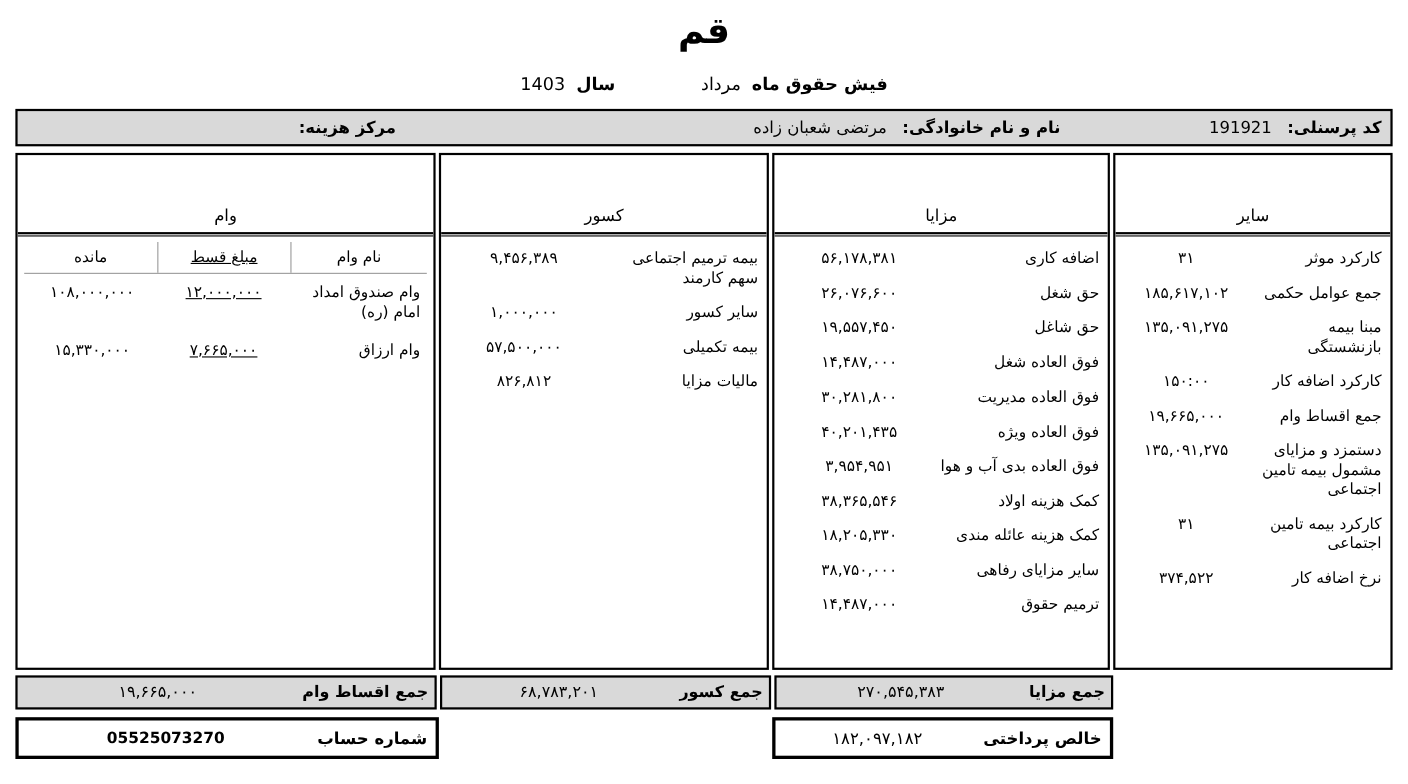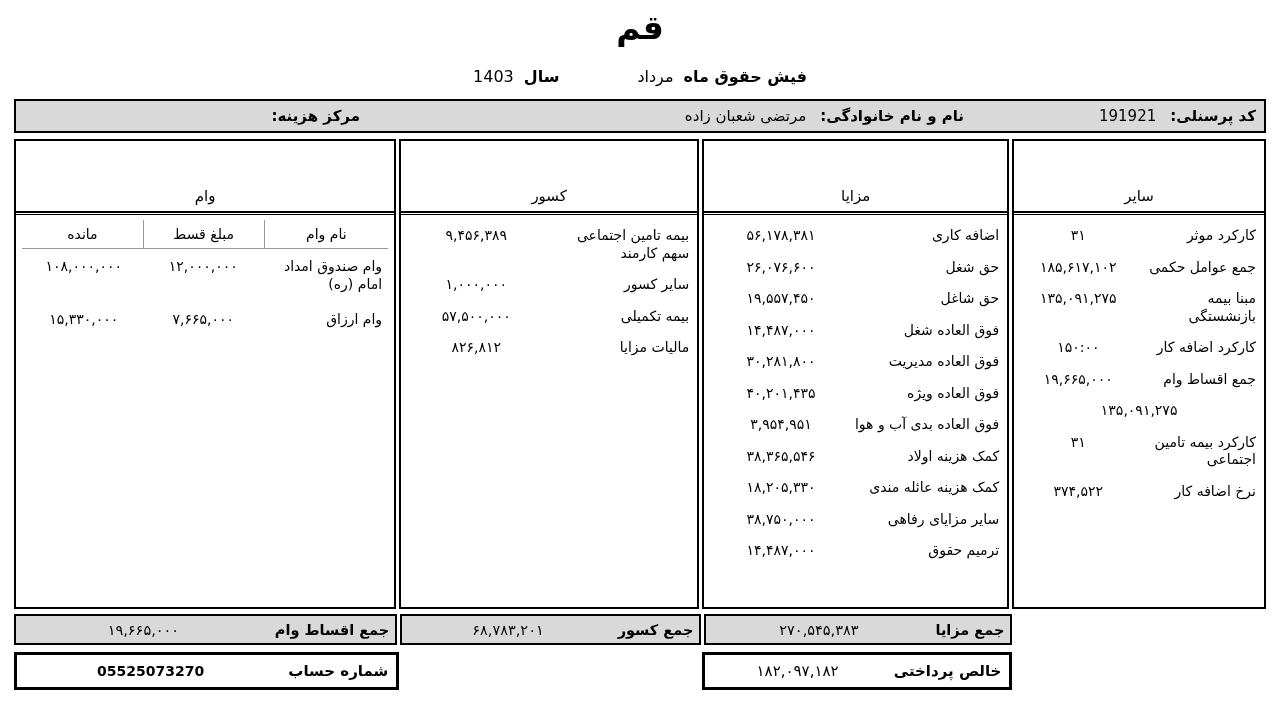--- a/index.html
+++ b/index.html
@@ -26,21 +26,21 @@
   .dbl { height: 2px; border-bottom: 1px solid #000; }
   .col-body { flex: 1; padding: 5px 6px; overflow: hidden; }
 
   .item-row { display: flex; align-items: flex-start; padding: 7px 2px; font-size: 14px; line-height: 1.25; }
   .item-label { flex: 1 1 52%; text-align: right; padding-left: 4px; }
   .item-value { flex: 1 1 48%; text-align: center; direction: ltr; unicode-bidi: isolate; }
 
   .loan-subheader { display: flex; border-bottom: 1px solid #999; font-size: 14px; }
   .loan-subheader > div { padding: 6px 2px; text-align: center; }
   .lc-name { flex: 0 0 34%; border-left: 1px solid #999; }
-  .lc-inst { flex: 0 0 33%; border-left: 1px solid #999; }
+  .lc-inst { flex: 0 0 33%; border-left: 1px solid #999; text-decoration: underline; }
   .lc-bal  { flex: 0 0 33%; }
   .loan-row { display: flex; align-items: flex-start; padding: 9px 2px; font-size: 14px; line-height: 1.25; }
   .loan-row .lc-name { text-align: right; padding-right: 4px; border-left: none; }
   .loan-row .lc-inst { border-left: none; text-align: center; direction: ltr; unicode-bidi: isolate; }
   .loan-row .lc-bal { text-align: center; direction: ltr; unicode-bidi: isolate; }
 
   .totals { margin-top: 5px; }
   .total-box { border: 2px solid #000; background: #d9d9d9; height: 31px; display: flex;
     align-items: center; font-size: 14.5px; }
   .total-box .t-label { font-weight: bold; padding: 0 6px 0 4px; white-space: nowrap; }
@@ -101,20 +101,21 @@
       </div>
       <div class="item-row">
         <div class="item-label">کارکرد اضافه کار</div>
         <div class="item-value">۱۵۰:۰۰</div>
       </div>
       <div class="item-row">
         <div class="item-label">جمع اقساط وام</div>
         <div class="item-value">۱۹,۶۶۵,۰۰۰</div>
       </div>
       <div class="item-row">
+        <div class="item-label">دستمزد و مزایای مشمول بیمه تامین اجتماعی</div>
         <div class="item-value">۱۳۵,۰۹۱,۲۷۵</div>
       </div>
       <div class="item-row">
         <div class="item-label">کارکرد بیمه تامین اجتماعی</div>
         <div class="item-value">۳۱</div>
       </div>
       <div class="item-row">
         <div class="item-label">نرخ اضافه کار</div>
         <div class="item-value">۳۷۴,۵۲۲</div>
       </div>
@@ -170,21 +171,21 @@
         <div class="item-value">۱۴,۴۸۷,۰۰۰</div>
       </div>
     </div>
   </section>
 
   <section class="col f-deductions">
     <div class="col-title">کسور</div>
     <div class="dbl"></div>
     <div class="col-body">
       <div class="item-row">
-        <div class="item-label">بیمه تامین اجتماعی سهم کارمند</div>
+        <div class="item-label">بیمه ترمیم اجتماعی سهم کارمند</div>
         <div class="item-value">۹,۴۵۶,۳۸۹</div>
       </div>
       <div class="item-row">
         <div class="item-label">سایر کسور</div>
         <div class="item-value">۱,۰۰۰,۰۰۰</div>
       </div>
       <div class="item-row">
         <div class="item-label">بیمه تکمیلی</div>
         <div class="item-value">۵۷,۵۰۰,۰۰۰</div>
       </div>

